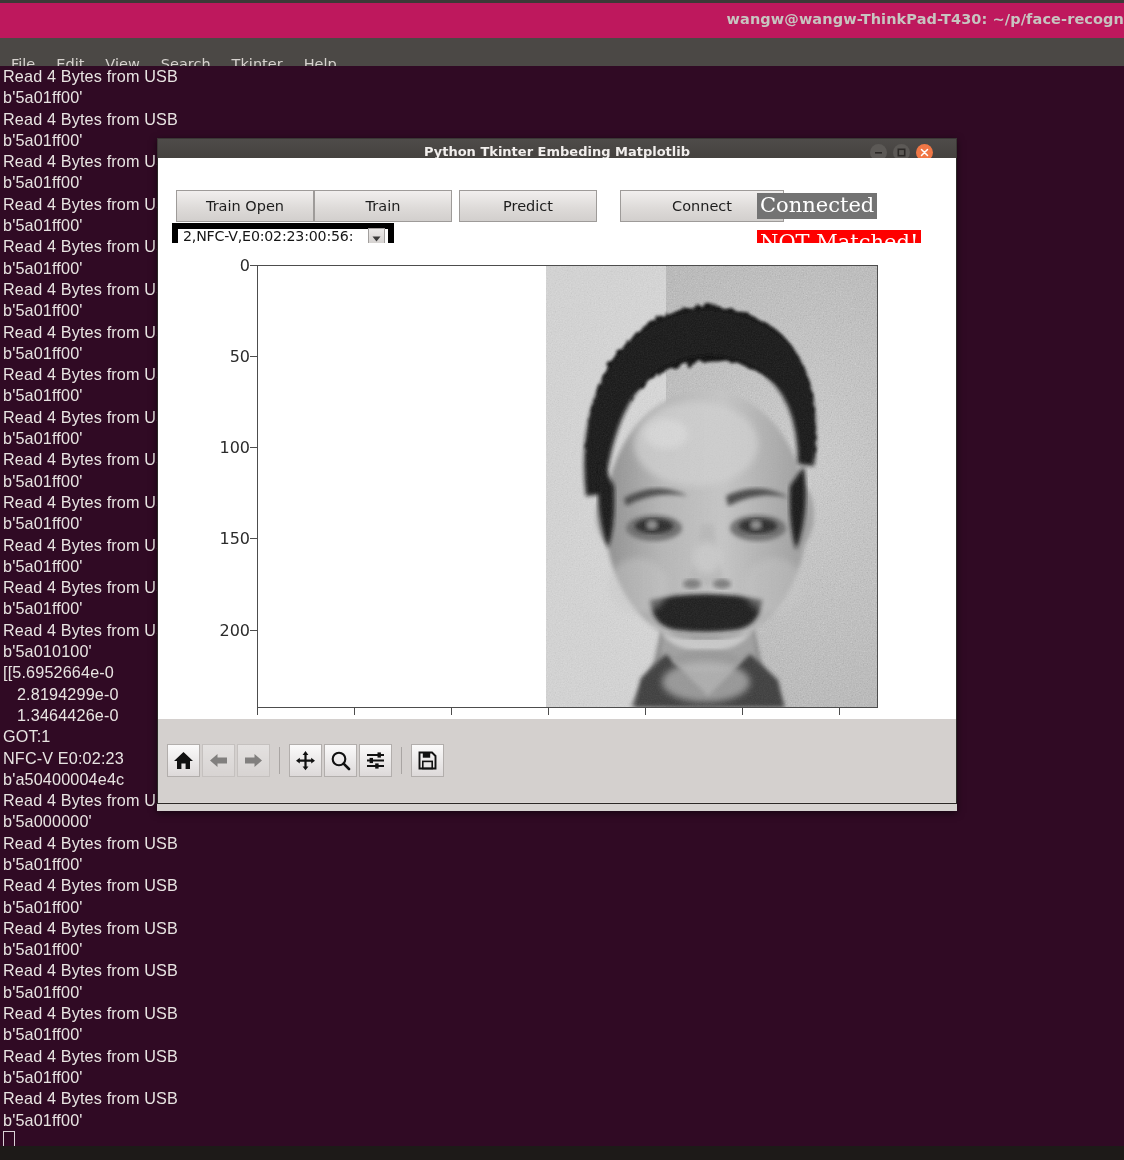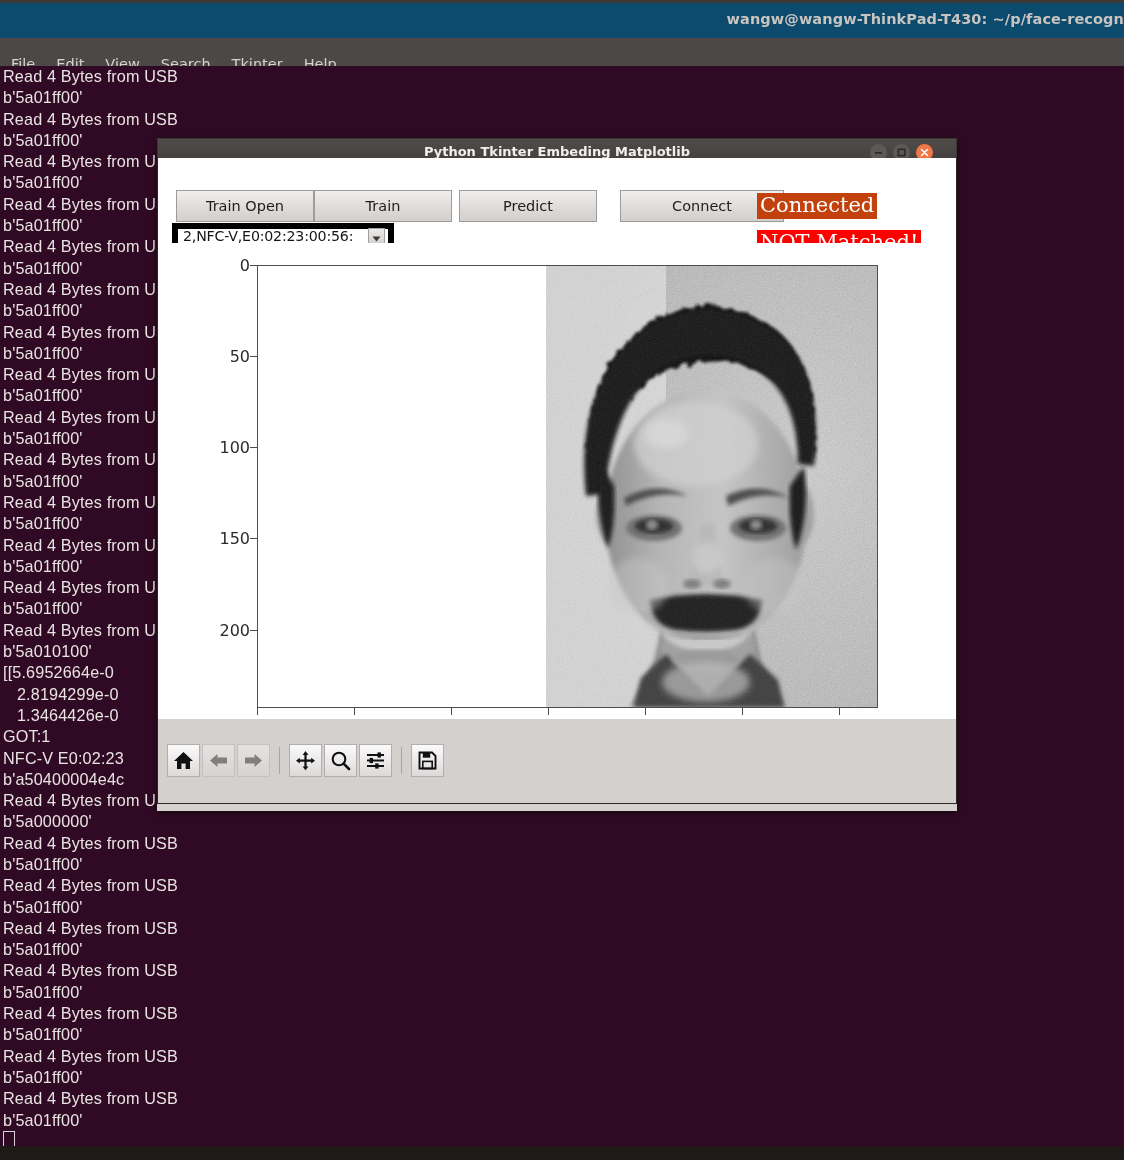--- a/index.html
+++ b/index.html
@@ -22,21 +22,21 @@
     width: 1124px;
     height: 1146px;
     background: #300a24;
     overflow: hidden;
   }
   #terminal-titlebar {
     position: absolute;
     left: 0; top: 0;
     width: 1124px;
     height: 38px;
-    background: #0c4a6e;
+    background: #be185d;
     border-top: 3px solid #3c3937;
   }
   #terminal-title {
     position: absolute;
     right: 0px;
     top: 8px;
     width: 1110px;
     text-align: right;
     color: #c8c4c0;
     font-family: "DejaVu Sans", sans-serif;
@@ -438,21 +438,21 @@
 
       <div id="tk-combo">
         <span id="tk-combo-text">2,NFC-V,E0:02:23:00:56:</span>
         <span id="tk-combo-arrow">
           <svg width="9" height="6" viewBox="0 0 9 6">
               <path d="M0.5 0.5 L8.5 0.5 L4.5 5.5 Z" fill="#3a3a3a"></path>
             </svg>
         </span>
       </div>
 
-      <div class="status-badge" id="badge-connected" style="background: #c2410c;">Connected</div>
+      <div class="status-badge" id="badge-connected" style="background: #737373;">Connected</div>
       <div class="status-badge" id="badge-matched" style="background: rgb(254, 0, 0);">NOT Matched!</div>
     </div>
 
     <div id="mpl-figure">
       <div id="plot-axes">
         <svg id="face-image" viewBox="0 0 333 441" preserveAspectRatio="none">
           <defs>
             <radialGradient id="bgNoise" cx="78%" cy="45%" r="75%">
               <stop offset="0%" stop-color="#cfcfcf"></stop>
               <stop offset="45%" stop-color="#c2c2c2"></stop>

